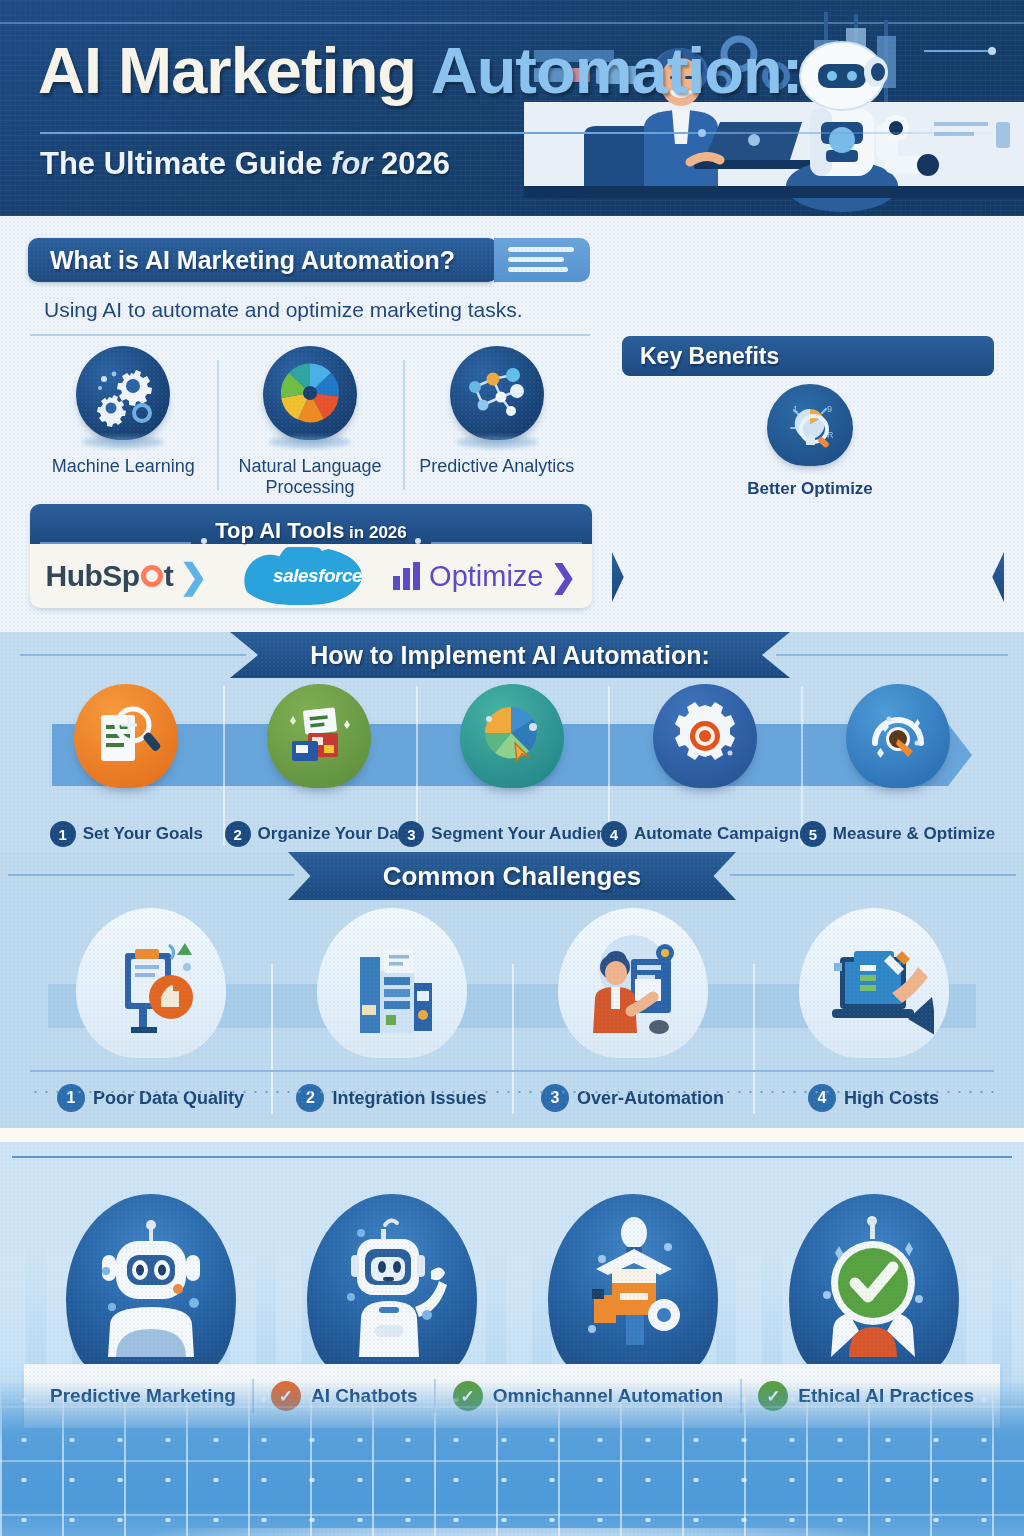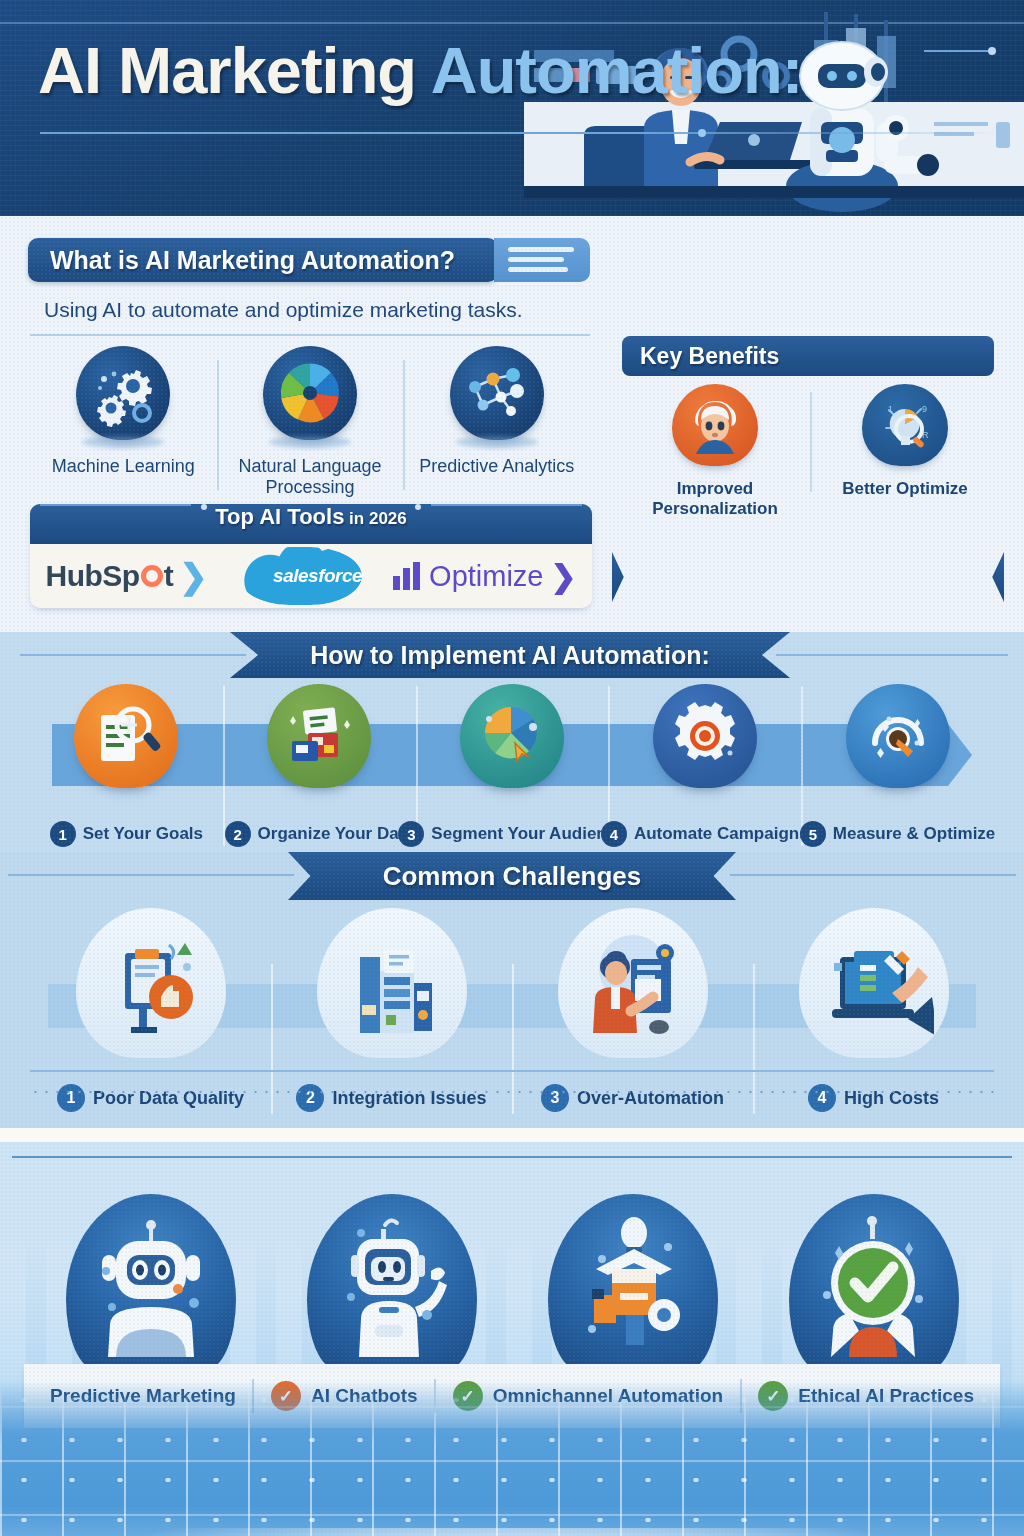--- a/index.html
+++ b/index.html
@@ -136,21 +136,21 @@
   .gold{ color:#f3c34b; font-size:29px; }
 
   
   .sec-tools{
     position:absolute; left:30px; top:504px; width:562px; height:104px;
     background:#f7f5ef; border-radius:10px; overflow:hidden;
     box-shadow:0 3px 7px -3px rgba(30,70,120,.35);
   }
   .tools-head{
     position:absolute; left:0; top:0; width:562px; height:40px;
-    background:linear-gradient(180deg,#2b5f9c,#1d4a80); display:flex; align-items:flex-start; justify-content:center;
+    background:linear-gradient(180deg,#2b5f9c,#1d4a80); display:flex; align-items:flex-end; justify-content:center;
     color:#fff; font-weight:bold; text-shadow:1px 2px 2px rgba(0,0,0,.35);
   }
   .tools-head .dash{ height:2px; background:#7fb0e0; flex:1; margin:0 10px; opacity:.75;}
   .dot{ width:6px;height:6px;border-radius:50%;background:#cfe3f5;}
   .tools-title{ font-size:22px; padding:0 8px; white-space:nowrap;}
   .tools-title small{ font-size:17px; font-weight:bold;}
   .tools-row{ position:absolute; left:0; top:40px; width:562px; height:64px; display:flex; align-items:center; justify-content:space-around;}
   .logo-hubspot{ font-size:30px; font-weight:bold; color:#33475b; display:flex; align-items:center; letter-spacing:-.5px;}
   .hs-o{ display:inline-block; width:22px;height:22px;border-radius:50%;border:5px solid #ff7a59; margin:0 1px;}
   .hs-arrow{ margin-left:6px; color:#5cb3e8; font-size:34px; font-weight:bold;}
@@ -335,20 +335,21 @@
         <rect x="410" y="122" width="40" height="4" fill="#8fb9de" opacity=".8"></rect>
         <rect x="472" y="112" width="14" height="26" rx="3" fill="#8fb9de" opacity=".8"></rect>
         <rect x="0" y="176" width="500" height="12" fill="#11335c"></rect>
       </svg>
     </div>
 
     <div class="title-wrap">
       <div class="title-main"><span class="t-white">AI Marketing </span><span class="t-blue">Automation:</span></div>
     </div>
     <div class="title-rule"></div>
+    <div class="title-sub"><span>The Ultimate Guide </span><i>for </i><span>2026</span></div>
   </div>
 
   <div class="sec-what noise">
     <div class="pill-head" id="what-pill">What is AI Marketing Automation?</div>
     <div class="pill-tail">
         <span></span>
         <span></span>
         <span></span>
       </div>
     <div class="what-sub">Using AI to automate and optimize marketing tasks.</div>
@@ -418,34 +419,20 @@
       </div>
 
     </div>
   </div>
 
   <div class="sec-benefits">
     <div class="kb-head">Key Benefits</div>
 
     <div class="kb-row">
 
-      <div class="kb-cell">
-        <div class="kb-blob" style="background:radial-gradient(circle at 40% 30%,#ef7b3c,#d3521f);">
-          <svg width="58" height="58" viewBox="0 0 58 58">
-            <path d="M29 6 C14 6 10 20 13 30 C6 28 9 14 18 9 C22 4 38 3 44 11 C52 16 52 30 45 30 C48 19 43 6 29 6Z" fill="#f4f7fa"></path>
-            <ellipse cx="29" cy="30" rx="14" ry="16" fill="#f4c59e"></ellipse>
-            <path d="M15 24 q14 -12 28 0 q0 -14 -14 -14 q-14 0 -14 14Z" fill="#f4f7fa"></path>
-            <ellipse cx="23" cy="30" rx="3.4" ry="4.4" fill="#2b3d52"></ellipse>
-            <ellipse cx="35" cy="30" rx="3.4" ry="4.4" fill="#2b3d52"></ellipse>
-            <ellipse cx="29" cy="39" rx="3" ry="2.2" fill="#c9805d"></ellipse>
-            <path d="M10 58 q6 -14 19 -14 q13 0 19 14Z" fill="#2a63a3"></path>
-          </svg>
-        </div>
-        <div class="kb-label">Improved Personalization</div>
-      </div>
 
       <div class="kb-cell">
         <div class="kb-blob" style="background:radial-gradient(circle at 40% 30%,#2d6ba8,#1b4a80);">
           <svg width="58" height="58" viewBox="0 0 58 58">
             <g fill="none" stroke="#8cc2ee" stroke-width="2" stroke-linecap="round">
               <path d="M13 14 l4 4"></path>
                 <path d="M45 13 l-4 4"></path>
                 <path d="M10 32 h5"></path>
             </g>
             <text x="12" y="16" font-size="9" fill="#9fc9ec" font-family="sans-serif">1</text>

